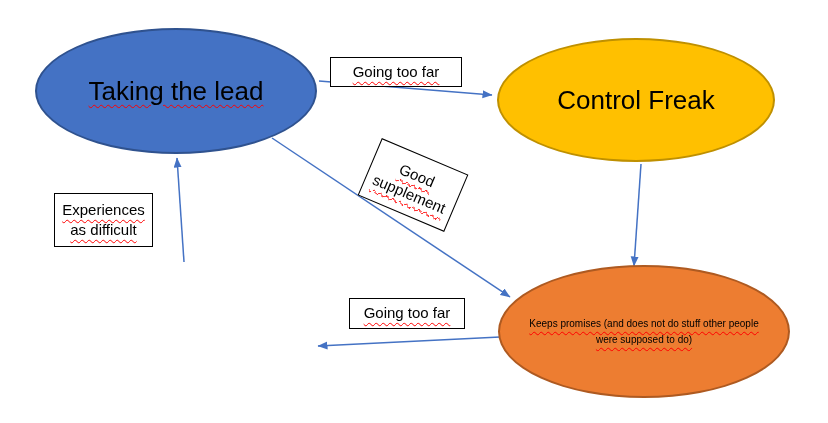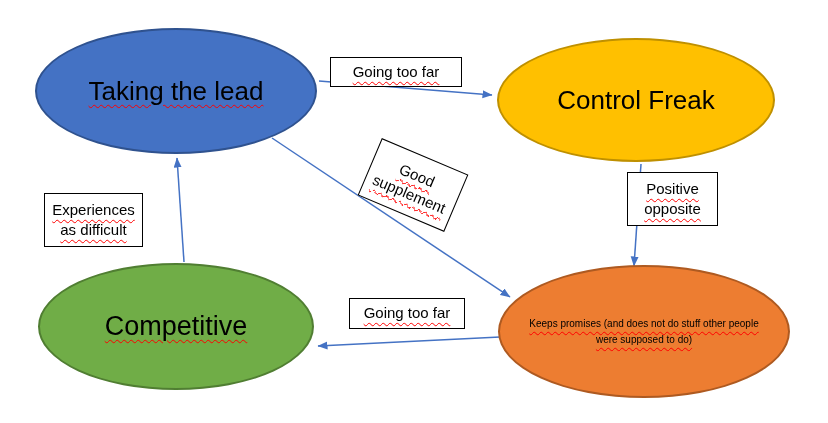--- a/index.html
+++ b/index.html
@@ -64,21 +64,21 @@
     justify-content: center;
     text-align: center;
     font-size: 15px;
     line-height: 1.35;
     box-sizing: border-box;
     padding: 2px 4px;
   }
   .lb-top      { left: 330px; top: 57px;  width: 132px; height: 30px; }
   .lb-right    { left: 627px; top: 172px; width: 91px;  height: 54px; }
   .lb-diagonal { left: 366px; top: 154px; width: 94px;  height: 62px; transform: rotate(23deg); }
-  .lb-left     { left: 44px;  top: 193px; width: 99px;  height: 54px; }
+  .lb-left     { left: 54px;  top: 193px; width: 99px;  height: 54px; }
   .lb-bottom   { left: 349px; top: 298px; width: 116px; height: 31px; }
 
   .sq {
     text-decoration-line: underline;
     text-decoration-style: wavy;
     text-decoration-color: var(--squiggle, #FF0000);
     text-decoration-thickness: 1px;
     text-underline-offset: 4px;
   }
 </style>
@@ -101,35 +101,29 @@
   </svg>
 
   <div class="node node-blue">
     <span class="sq">Taking the lead</span>
   </div>
 
   <div class="node node-yellow">
     <span>Control Freak</span>
   </div>
 
-  <div class="node node-green">
-    <span class="sq">Competitive</span>
-  </div>
 
   <div class="node node-orange">
     <span class="sq">Keeps promises (and does not do stuff other people were supposed to do)</span>
   </div>
 
   <div class="label-box lb-top">
     <span class="sq">Going too far</span>
   </div>
 
-  <div class="label-box lb-right">
-    <span class="sq">Positive opposite</span>
-  </div>
 
   <div class="label-box lb-diagonal">
     <span class="sq">Good supplement</span>
   </div>
 
   <div class="label-box lb-left">
     <span class="sq">Experiences as difficult</span>
   </div>
 
   <div class="label-box lb-bottom">

